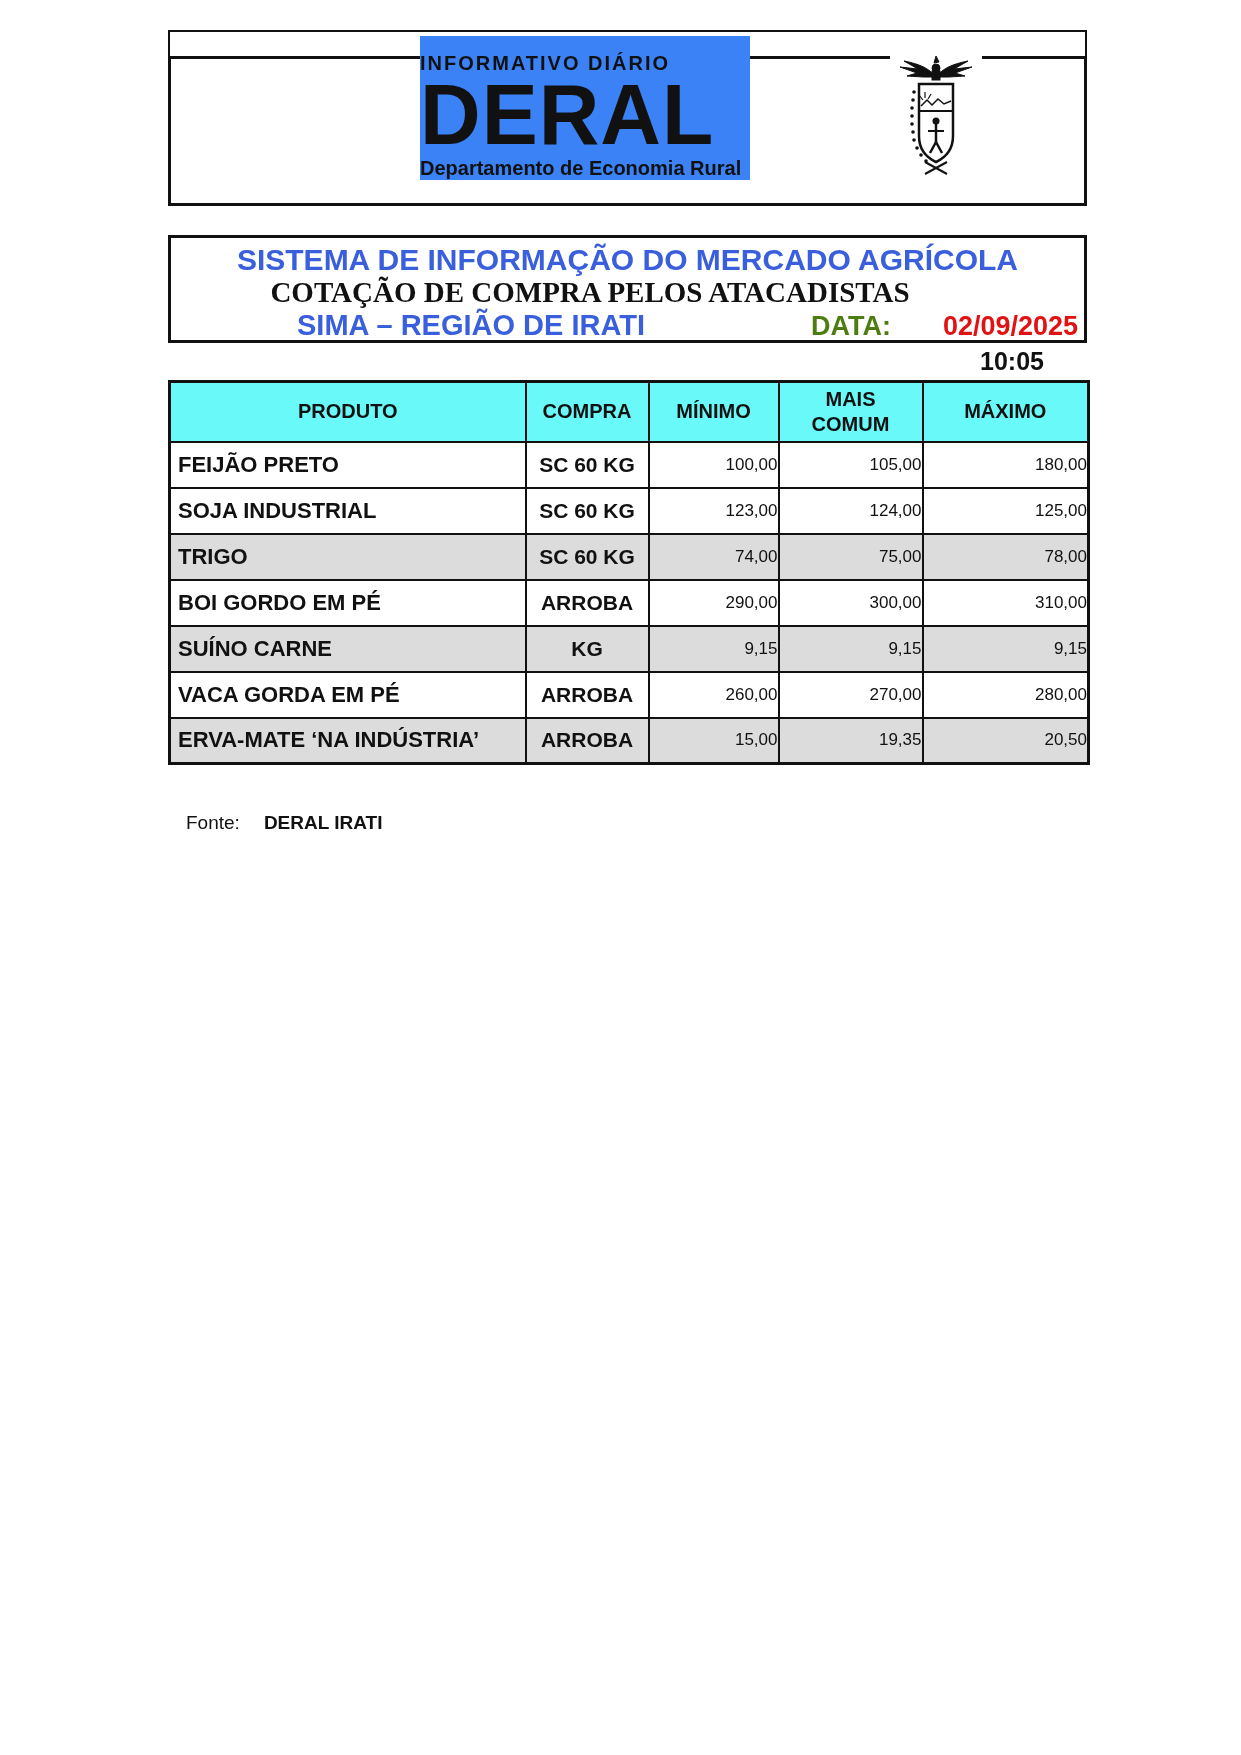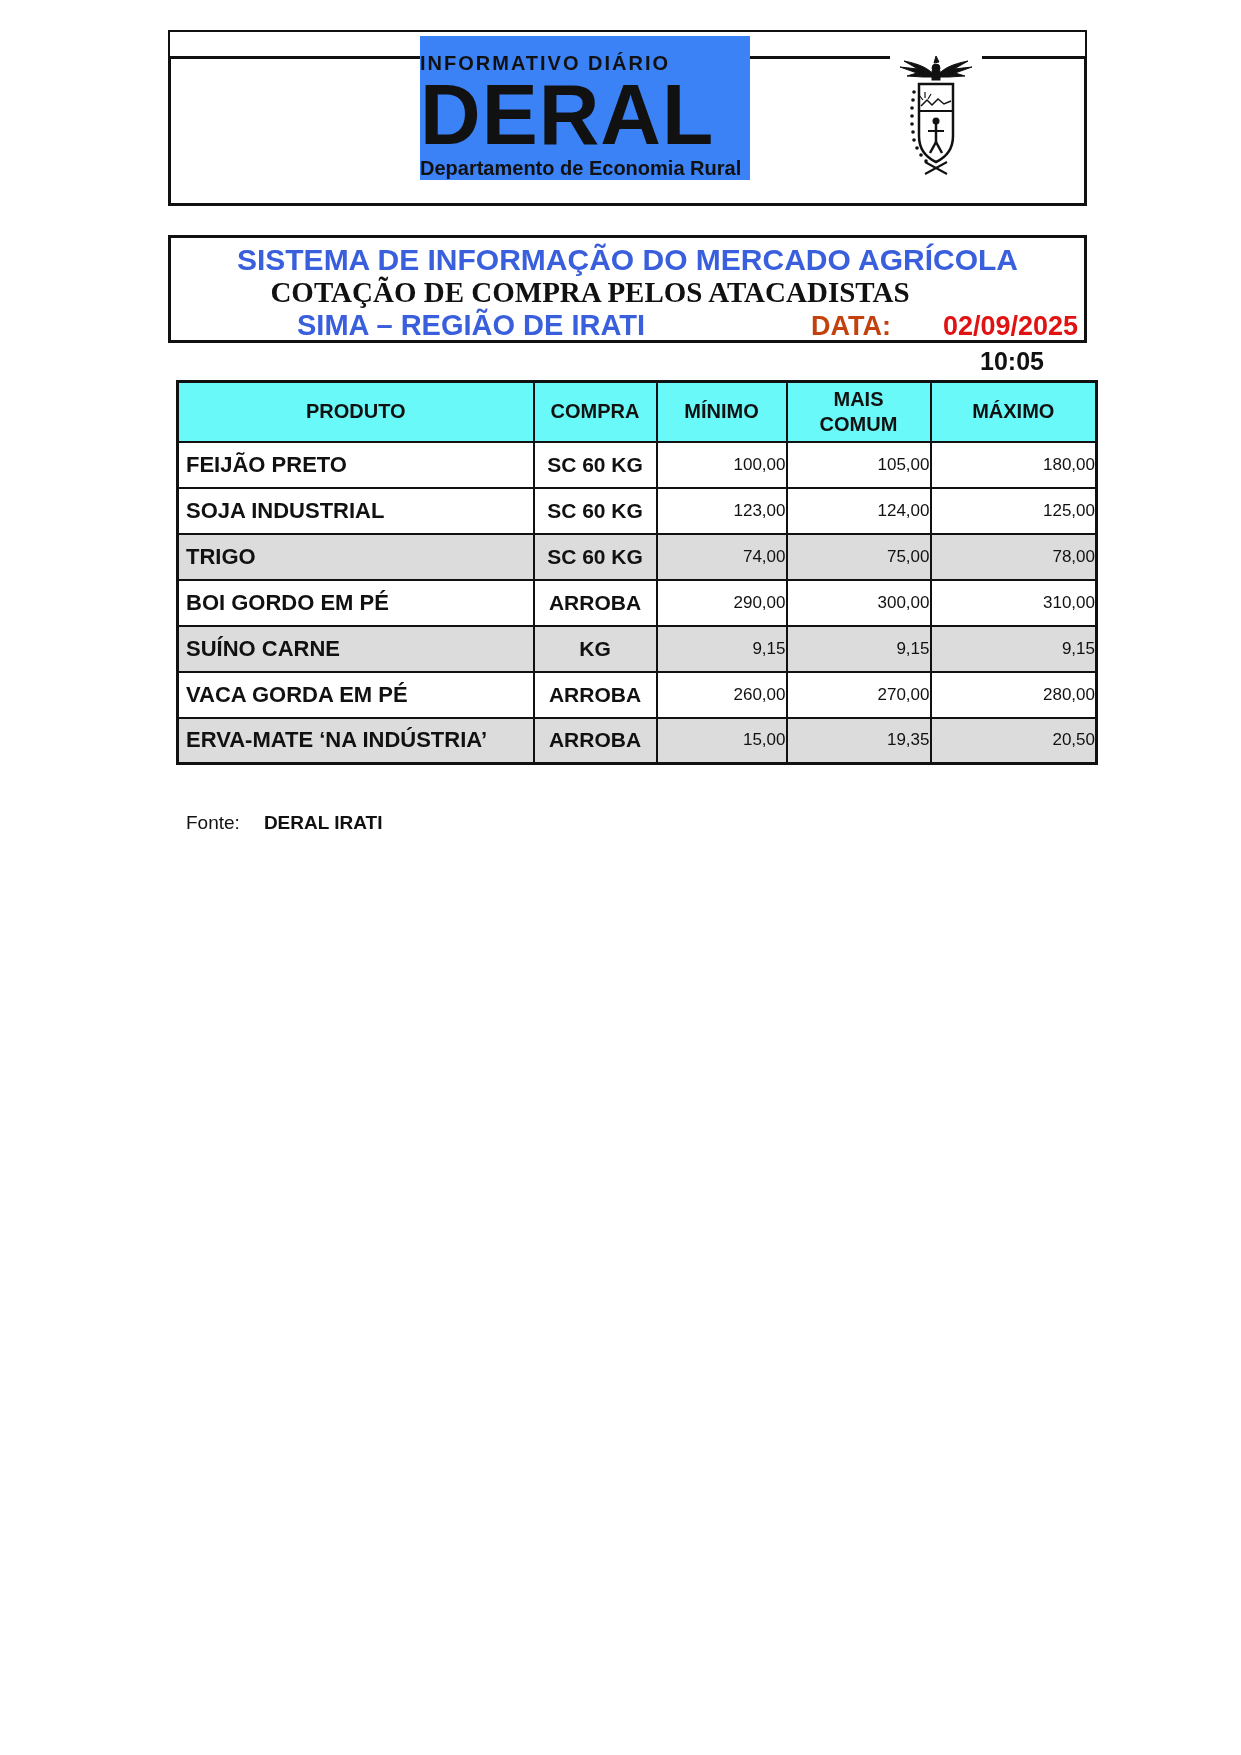--- a/index.html
+++ b/index.html
@@ -31,27 +31,27 @@
               z-index:2; background:#fff; }
 
   
   .title-box { position:absolute; left:168px; top:235px; width:919px; height:108px;
                border:3px solid #111; padding-top:5px; }
   .t1 { text-align:center; font-size:30px; font-weight:bold; color:#3A5FDC; line-height:33px; }
   .t2 { text-align:center; font-family:"Liberation Serif", serif; font-size:29px;
         font-weight:bold; color:#111; line-height:33px; padding-right:75px; }
   .t3 { position:relative; height:33px; }
   .region     { position:absolute; left:126px; top:0; font-size:29px; font-weight:bold; color:#3A5FDC; white-space:nowrap; }
-  .date-label { position:absolute; left:640px; top:2px; font-size:27px; font-weight:bold; color:#c2410c; }
+  .date-label { position:absolute; left:640px; top:2px; font-size:27px; font-weight:bold; color:#4d7c0f; }
   .date-value { position:absolute; left:772px; top:2px; font-size:27px; font-weight:bold; color:#E01212; }
   .time-row { position:absolute; left:168px; top:347px; width:876px; text-align:right;
               font-size:25px; font-weight:bold; }
 
   
-  table.quotes { position:absolute; left:176px; top:380px; width:919px;
+  table.quotes { position:absolute; left:168px; top:380px; width:919px;
                  border-collapse:collapse; border:3px solid #111; table-layout:fixed; }
   .quotes col.c-prod { width:356px; }
   .quotes col.c-unit { width:123px; }
   .quotes col.c-min  { width:130px; }
   .quotes col.c-com  { width:144px; }
   .quotes col.c-max  { width:166px; }
   .quotes th, .quotes td { border:2px solid #111; }
   .quotes th { background:#69F9F9; height:60px; font-size:20px; font-weight:bold;
                text-align:center; vertical-align:middle; line-height:1.25; padding:0 6px; }
   .quotes td { height:46px; vertical-align:middle; }

